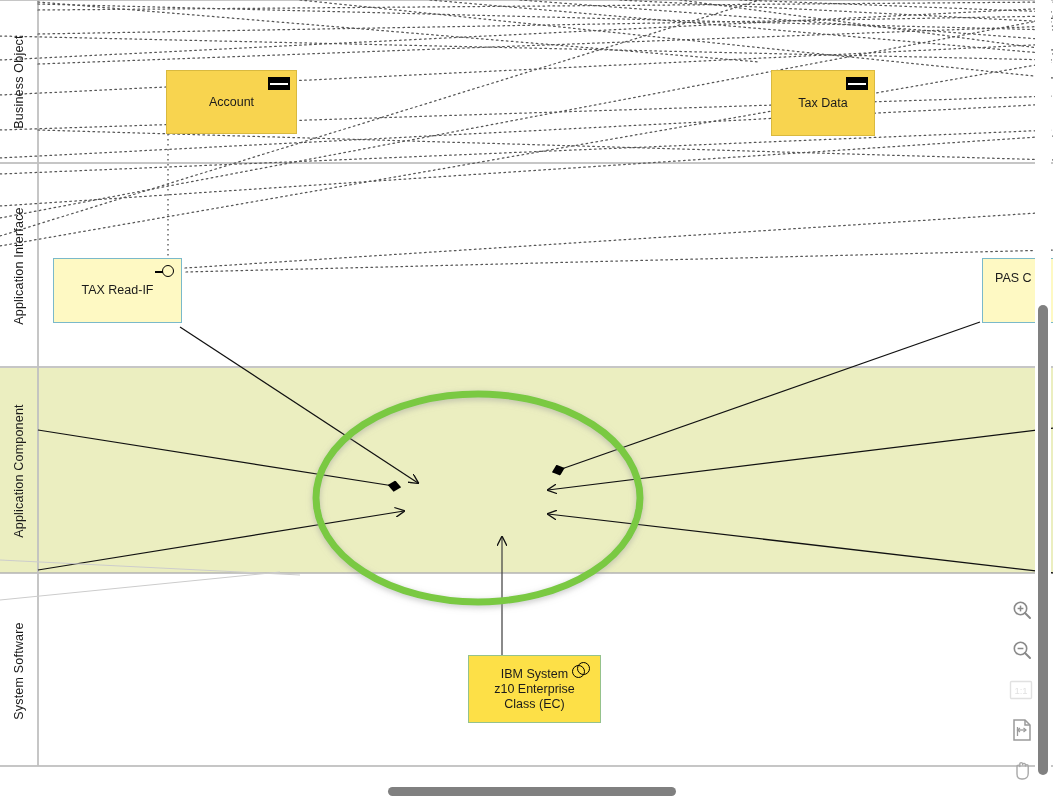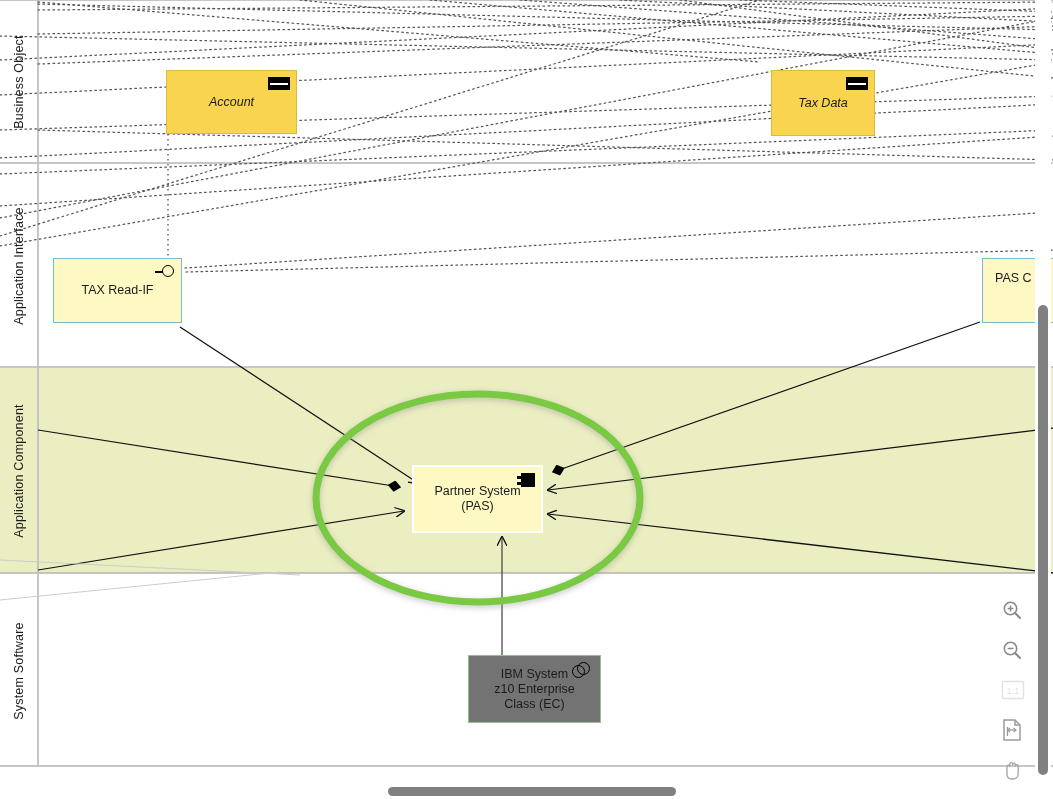--- a/index.html
+++ b/index.html
@@ -60,23 +60,23 @@
     display: flex;
     align-items: center;
     justify-content: center;
     text-align: center;
     font-size: 12.5px;
     line-height: 15px;
     color: #1b1b1b;
     padding: 2px 6px;
   }
   .node .label { position: relative; z-index: 2; }
-  .node-yellow { background: #f8d44f; border-color: #d9b93f; font-style: italic; }
+  .node-yellow { background: #f8d44f; border-color: #d9b93f; }
   .node-blue   { background: #fef9c3; border-color: #7ab9ca; }
-  .node-green  { background: #737373; border-color: #95c28c; }
+  .node-green  { background: #fde047; border-color: #95c28c; }
 
   
   .ico {
     position: absolute;
     right: 6px;
     top: 6px;
     z-index: 3;
   }
   
   .ico-object {
@@ -146,21 +146,21 @@
     width: 34px;
     display: flex;
     flex-direction: column;
     align-items: center;
     z-index: 40;
   }
   .tool {
     width: 32px; height: 40px;
     display: flex;
     align-items: center;
-    justify-content: flex-start;
+    justify-content: flex-end;
     cursor: pointer;
   }
   .tool svg { display: block; }
   .tool.disabled { opacity: .45; cursor: default; }
 
   
   #vscroll {
     position: absolute;
     right: 2px; top: 0;
     width: 16px; height: 783px;
@@ -314,29 +314,20 @@
         <div class="stem"></div>
           <div class="ball"></div>
       </div>
       <div class="label">TAX Read-IF</div>
     </div>
 
     <div class="node node-blue" style="left:982px; top:258px; width:90px; height:65px;">
       <div class="label" style="position:absolute; left:12px; top:12px;">PAS C</div>
     </div>
 
-    <div class="node node-blue" style="left:412px; top:465px; width:131px; height:68px; border:2px solid #ffffff;">
-      <div class="ico ico-component">
-        <div class="body"></div>
-          <div class="tab t1"></div>
-          <div class="tab t2"></div>
-      </div>
-      <div class="label" style="white-space:pre-line;">Partner System
-(PAS)</div>
-    </div>
 
     <div class="node node-green" style="left:468px; top:655px; width:133px; height:68px;">
       <div class="ico ico-syssw">
         <div class="c c1"></div>
           <div class="c c2"></div>
       </div>
       <div class="label" style="white-space:pre-line;">IBM System
 z10 Enterprise
 Class (EC)</div>
     </div>

